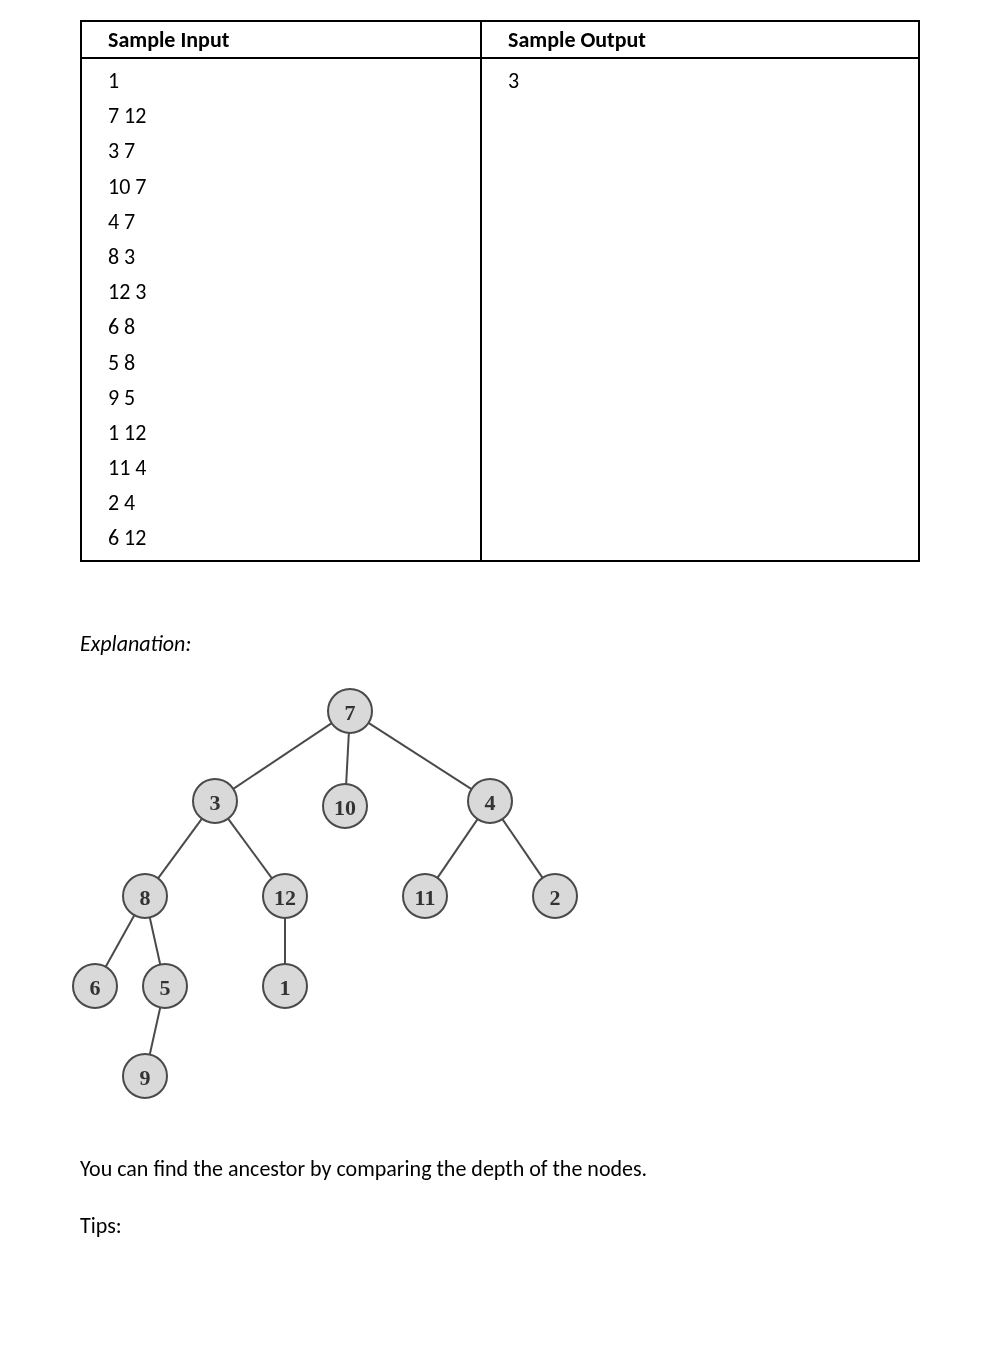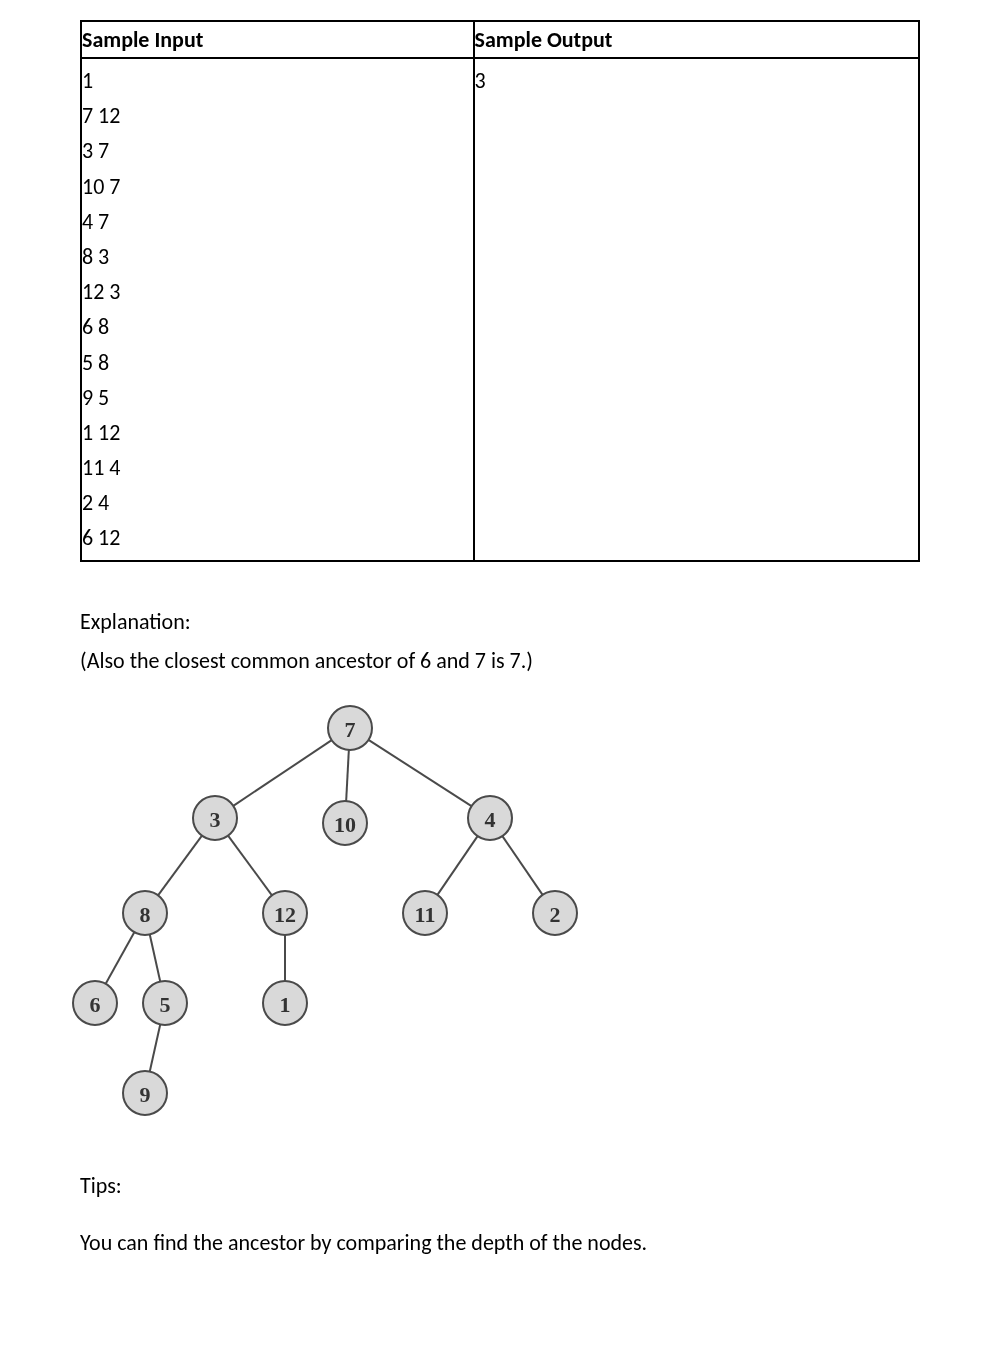--- a/index.html
+++ b/index.html
@@ -13,41 +13,42 @@
   }
   .page {
     padding: 20px 80px 40px 80px;
   }
   table.io {
     border-collapse: collapse;
     width: 100%;
   }
   table.io th, table.io td {
     border: 2px solid #000;
-    padding: 4px 0;
+    padding: 4px 26px;
     text-align: left;
     vertical-align: top;
     font-size: 22px;
   }
   table.io th {
     font-weight: bold;
   }
   .input-lines {
     white-space: pre;
     line-height: 1.6;
     font-family: Calibri, Arial, sans-serif;
   }
   .output-lines {
     white-space: pre;
     line-height: 1.6;
     font-family: Calibri, Arial, sans-serif;
   }
   .section {
-    margin-top: 42px;
+    margin-top: 64px;
     line-height: 1.6;
+    font-style: italic;
   }
   .section p {
     margin: 0 0 4px 0;
   }
   
   .tree-wrap {
     margin-top: 20px;
     margin-left: -20px;
   }
   .tree-svg {
@@ -108,21 +109,20 @@
         </td>
         <td>
           <div class="output-lines">3</div>
         </td>
       </tr>
     </tbody>
   </table>
 
   <div class="section">
     <p>Explanation:</p>
-    <p>(Also the closest common ancestor of 6 and 7 is 7.)</p>
   </div>
 
   <div class="tree-wrap">
     <svg id="tree-svg" class="tree-svg" width="560" height="430">
         <line x1="271.6948935245674" y1="42.203404316955044" x2="173.30510647543255" y2="107.79659568304496" class="edge"></line>
         <line x1="288.8437056712992" y1="51.96959224531521" x2="286.1562943287008" y2="103.03040775468479" class="edge"></line>
         <line x1="308.5059264582842" y1="41.89666700889697" x2="411.4940735417158" y2="108.10333299110303" class="edge"></line>
         <line x1="141.9496211629033" y1="137.71122842177408" x2="98.0503788370967" y2="197.28877157822592" class="edge"></line>
         <line x1="168.0503788370967" y1="137.71122842177408" x2="211.9496211629033" y2="197.28877157822592" class="edge"></line>
         <line x1="417.5769538569762" y1="138.1567597474963" x2="377.4230461430238" y2="196.8432402525037" class="edge"></line>
@@ -176,17 +176,17 @@
           <text x="225" y="306" class="node-label">1</text>
         </g>
         <g>
           <circle cx="85" cy="395" r="22" class="node-circle"></circle>
           <text x="85" y="396" class="node-label">9</text>
         </g>
       </svg>
   </div>
 
   <div class="tips">
+    <p>You can find the ancestor by comparing the depth of the nodes.</p>
     <p>Tips:</p>
-    <p>You can find the ancestor by comparing the depth of the nodes.</p>
   </div>
 
 </div>
 
 </body></html>

